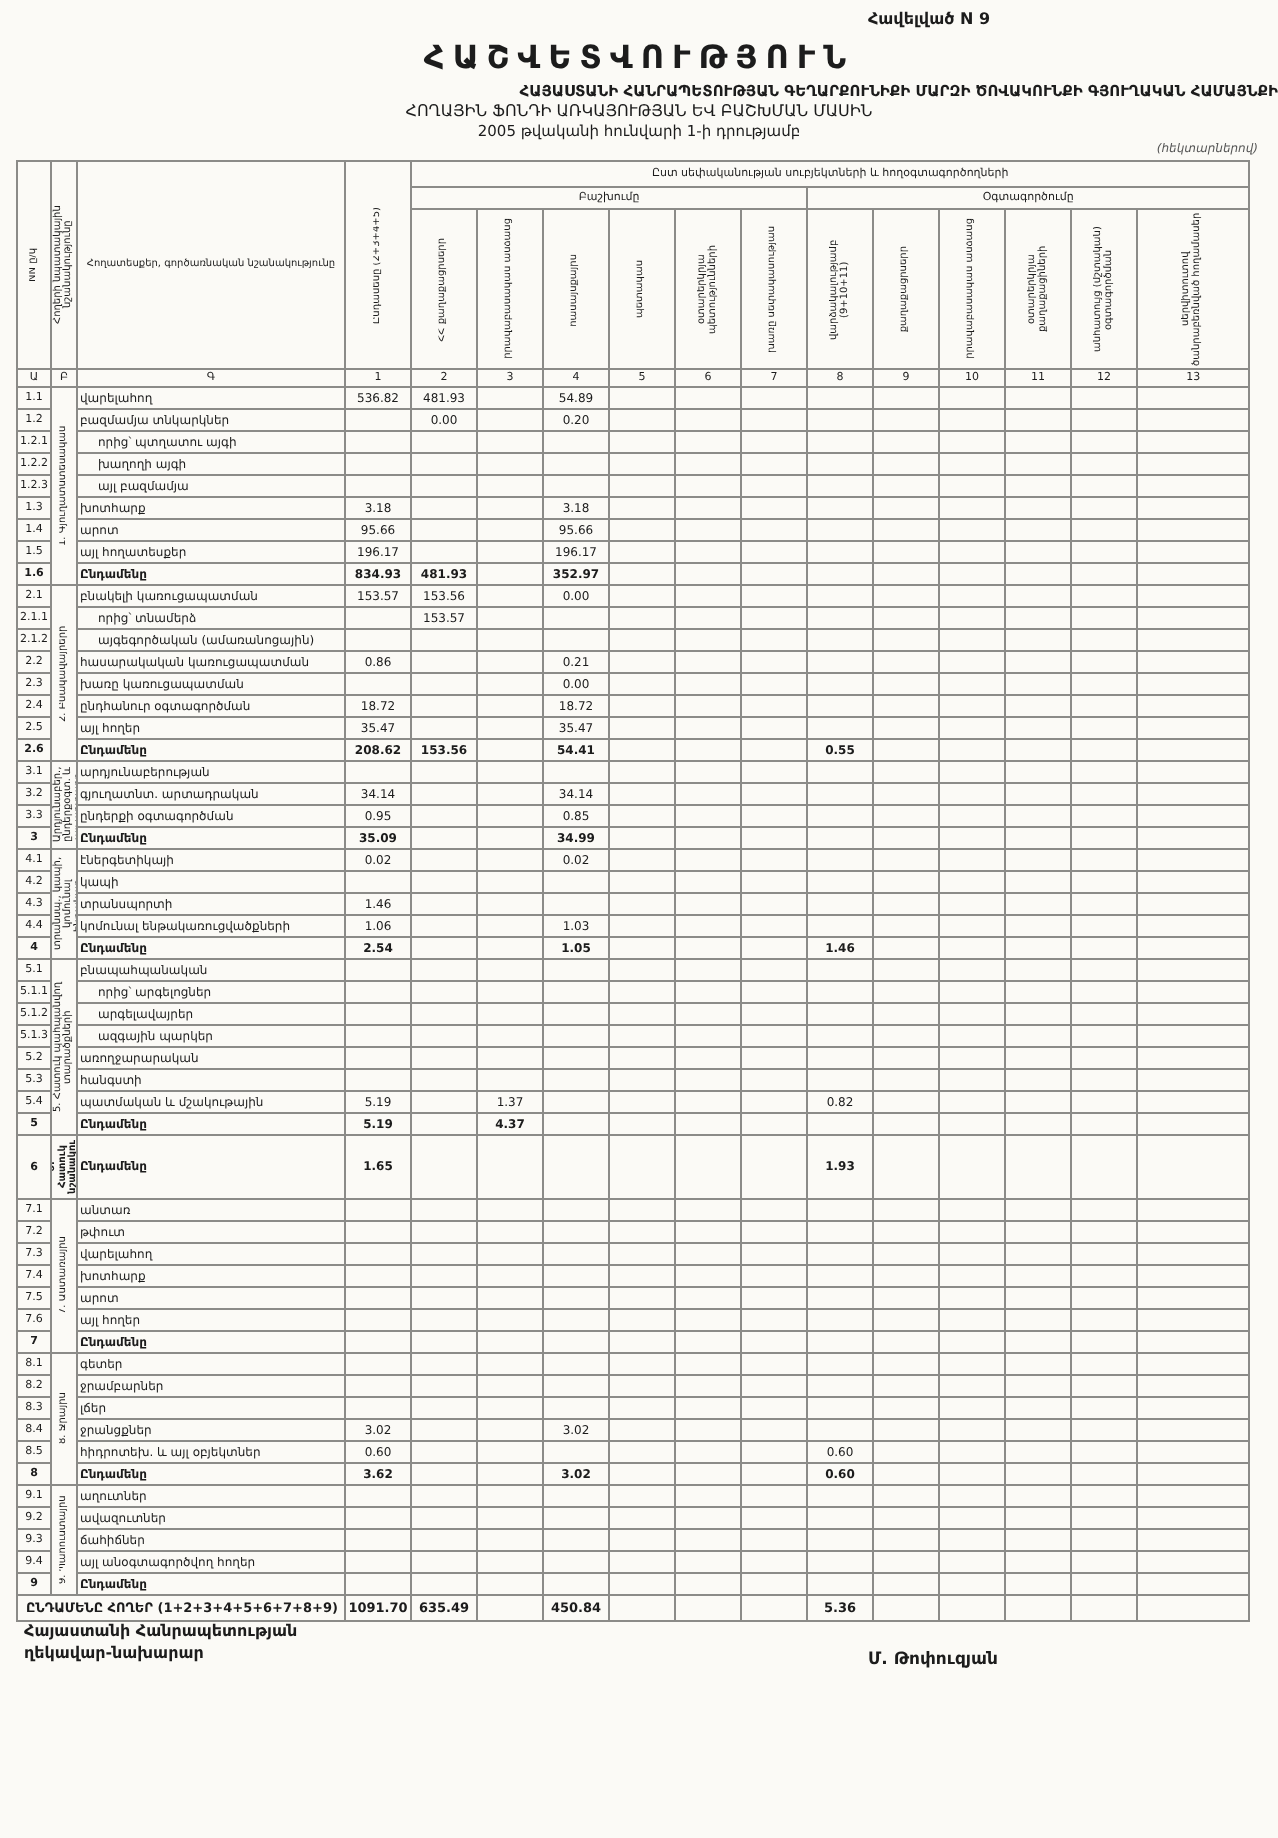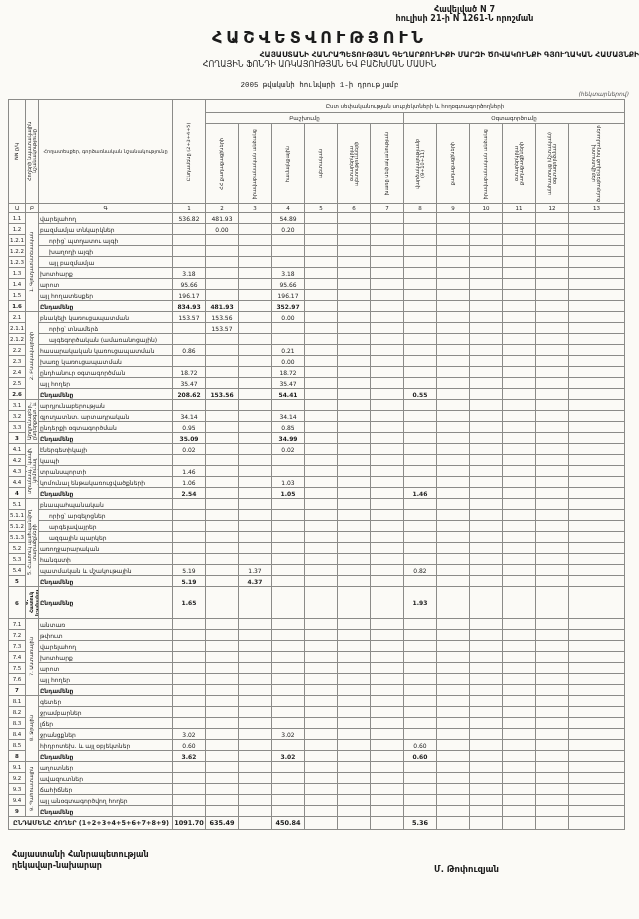--- a/index.html
+++ b/index.html
@@ -7,21 +7,21 @@
     width:639px;height:919px;background:#fbfaf6;margin:0 auto;position:relative;
     font-family:"DejaVu Sans", sans-serif;color:#1c1c1c;overflow:hidden;box-sizing:border-box;
     padding-top:5px;
   }
   
   .appendix{width:100%;text-align:center;padding-left:290px;box-sizing:border-box;
     font-size:8px;font-weight:bold;line-height:1.15;}
   .doc-title{text-align:center;font-size:16px;font-weight:bold;letter-spacing:4px;margin-top:5px;}
   .doc-sub1{text-align:right;font-size:7.5px;font-weight:bold;margin-top:3px;}
   .doc-sub2{text-align:center;font-size:8px;font-weight:normal;margin-top:1px;}
-  .doc-sub3{text-align:center;font-size:7.5px;margin-top:11px;font-family:Liberation Mono, monospace;}
+  .doc-sub3{text-align:center;font-size:7.5px;margin-top:1px;}
   .units-note{text-align:right;font-size:6px;font-style:italic;color:#555;padding-right:10px;margin-top:1px;}
   
   table{border-collapse:collapse;table-layout:fixed;margin:2px 8px 0 8px;width:544px;}
   th,td{border:1px solid #8b8b88;padding:0 1px;overflow:hidden;box-sizing:border-box;
     font-weight:normal;vertical-align:middle;}
   thead th{font-size:5px;text-align:center;line-height:1.1;}
   .corner-cell{position:relative;}
   .vert{writing-mode:vertical-rl;transform:rotate(180deg);font-size:5px;line-height:1.05;
     margin:0 auto;max-height:100%;overflow:hidden;text-align:center;}
   .vert-abs{position:absolute;top:2px;bottom:2px;left:50%;transform:translateX(-50%) rotate(180deg);
@@ -34,31 +34,30 @@
   td.row-num{text-align:center;font-size:5.5px;}
   td.label-cell{text-align:left;white-space:nowrap;}
   td.label-cell.indent{padding-left:10px;}
   td.num{text-align:center;font-size:6px;}
   tr.total-row td{font-weight:bold;}
   td.section-cell{position:relative;padding:0;}
   tr.grand td{font-weight:bold;font-size:6.5px;height:13px;}
   tr.grand td.g-label{text-align:left;padding-left:4px;}
   tr.tall td{height:32px;}
   
-  .sign-block{margin-top:20px;padding-left:12px;font-size:8px;font-weight:bold;line-height:1.3;position:relative;}
+  .sign-block{margin-top:0;padding-left:12px;font-size:8px;font-weight:bold;line-height:1.3;position:relative;}
   .sign-name{position:absolute;right:140px;top:14px;font-size:8.5px;font-weight:bold;}
 </style>
 </head>
 <body>
 
 <div class="page">
 
   <div class="appendix">
-    <div>Հավելված N 7</div>
-    <div>հուլիսի 21-ի N 1261-Ն որոշման</div>
+    <div>Հավելված N 9</div>
   </div>
 
   <div class="doc-title">ՀԱՇՎԵՏՎՈՒԹՅՈՒՆ</div>
   <div class="doc-sub1">ՀԱՅԱՍՏԱՆԻ ՀԱՆՐԱՊԵՏՈՒԹՅԱՆ ԳԵՂԱՐՔՈՒՆԻՔԻ ՄԱՐԶԻ ԾՈՎԱԿՈՒՆՔԻ ԳՅՈՒՂԱԿԱՆ ՀԱՄԱՅՆՔԻ</div>
   <div class="doc-sub2">ՀՈՂԱՅԻՆ ՖՈՆԴԻ ԱՌԿԱՅՈՒԹՅԱՆ ԵՎ ԲԱՇԽՄԱՆ ՄԱՍԻՆ</div>
   <div class="doc-sub3">2005 թվականի հունվարի 1-ի դրությամբ</div>
   <div class="units-note">(հեկտարներով)</div>
 
   <table id="land-table">
     <colgroup>

